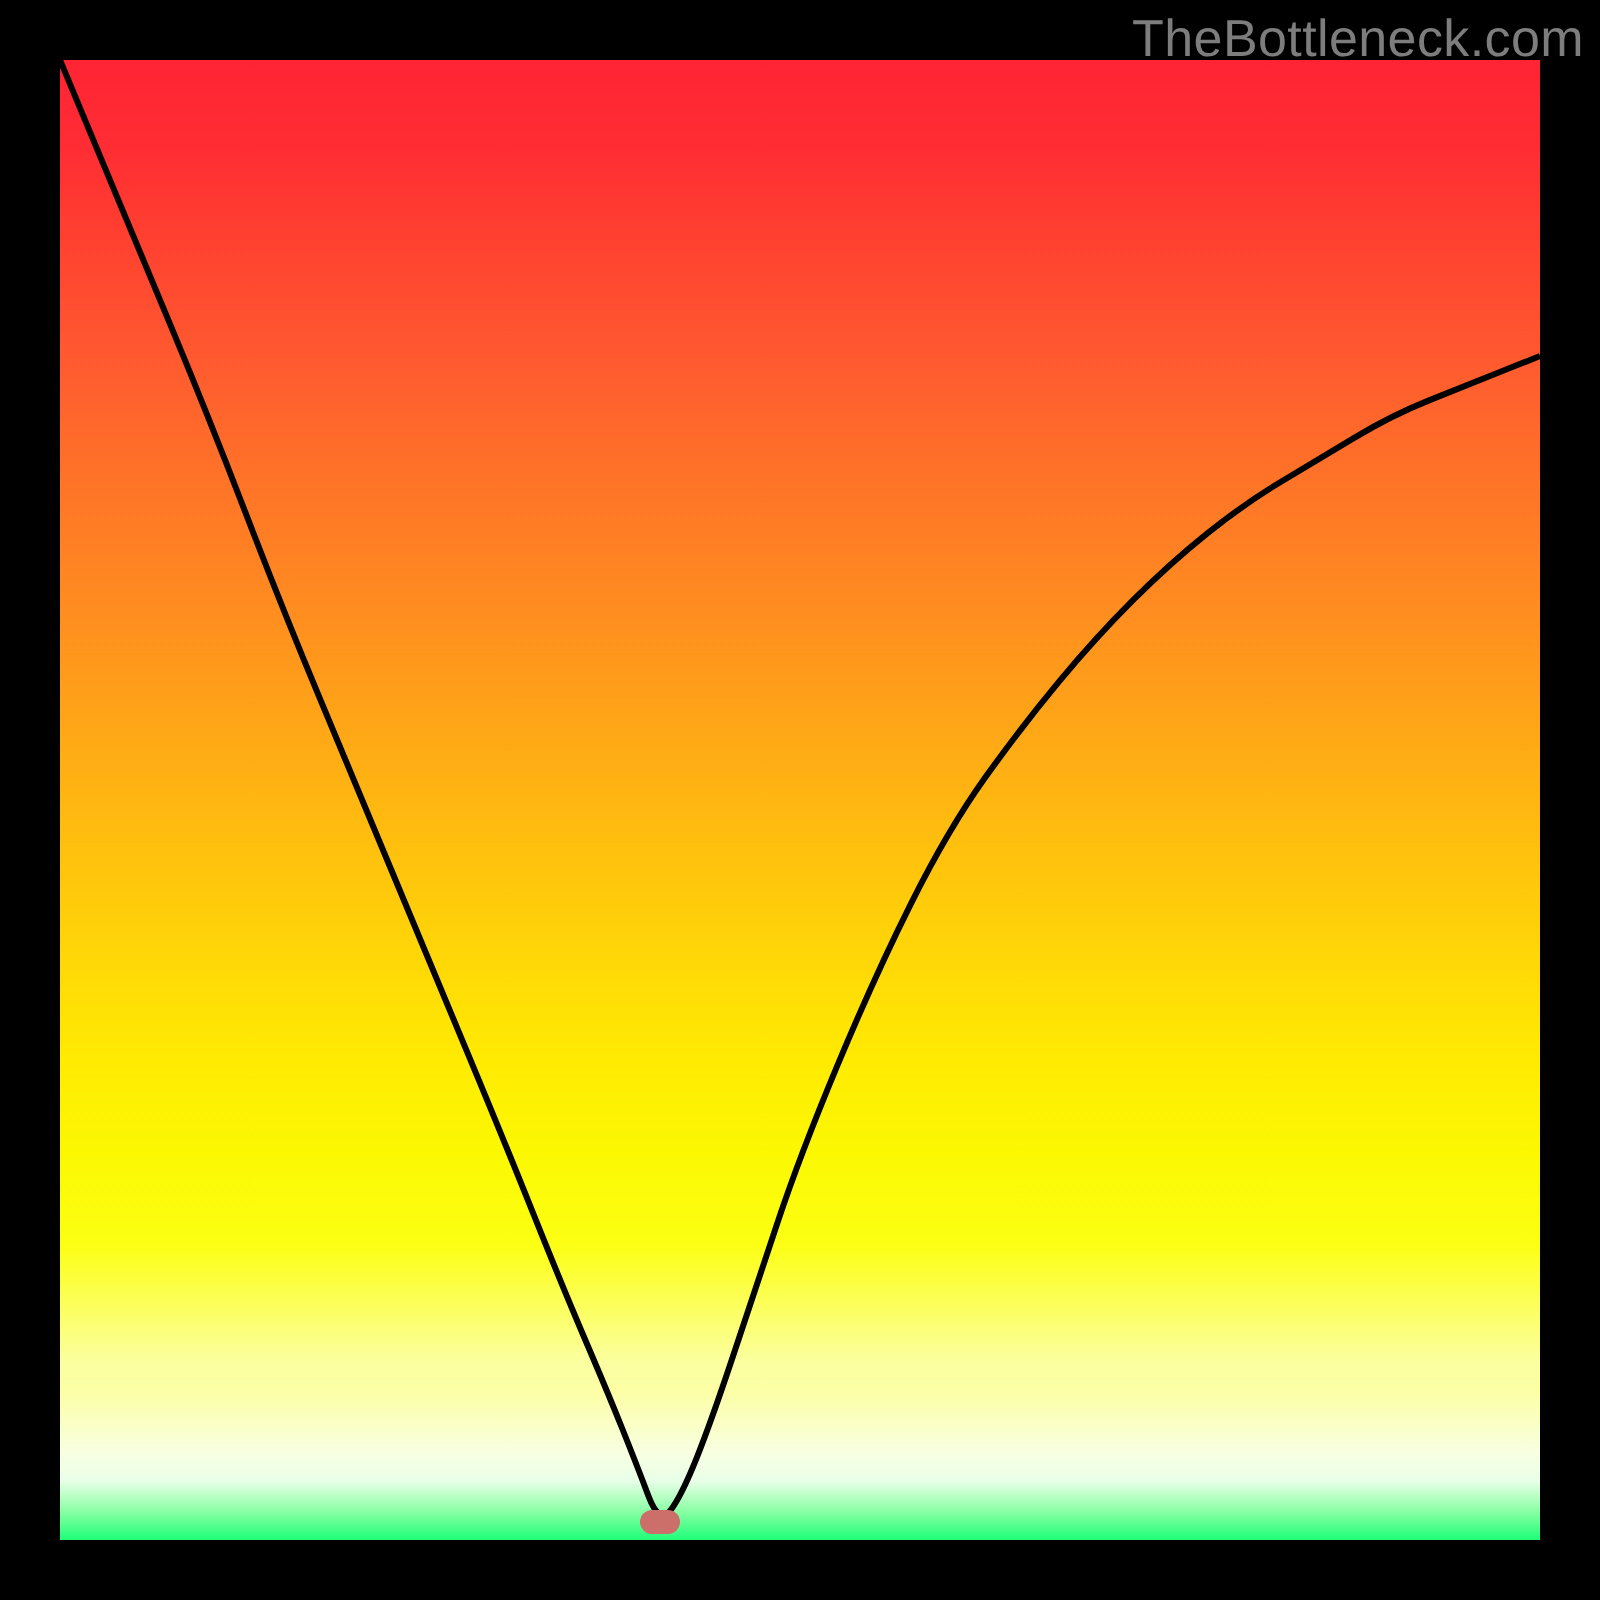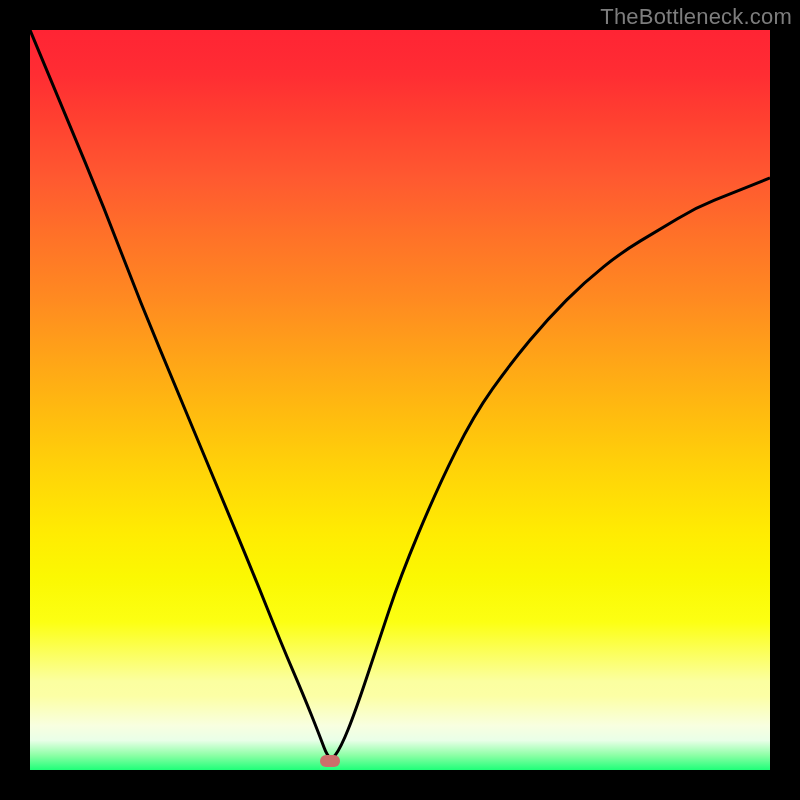--- a/index.html
+++ b/index.html
@@ -48,21 +48,21 @@
     position: absolute;
     inset: 0;
     width: 740px;
     height: 740px;
   }
   .watermark {
     position: absolute;
     top: 4px;
     right: 8px;
     color: #7d7d7d;
-    font-size: 22px;
+    font-size: 26px;
     font-weight: 500;
     letter-spacing: 0.2px;
   }
   .dot {
     position: absolute;
     width: 20px;
     height: 12px;
     border-radius: 6px;
     background: #cc6f6b;
     transform: translate(-50%, -50%);

